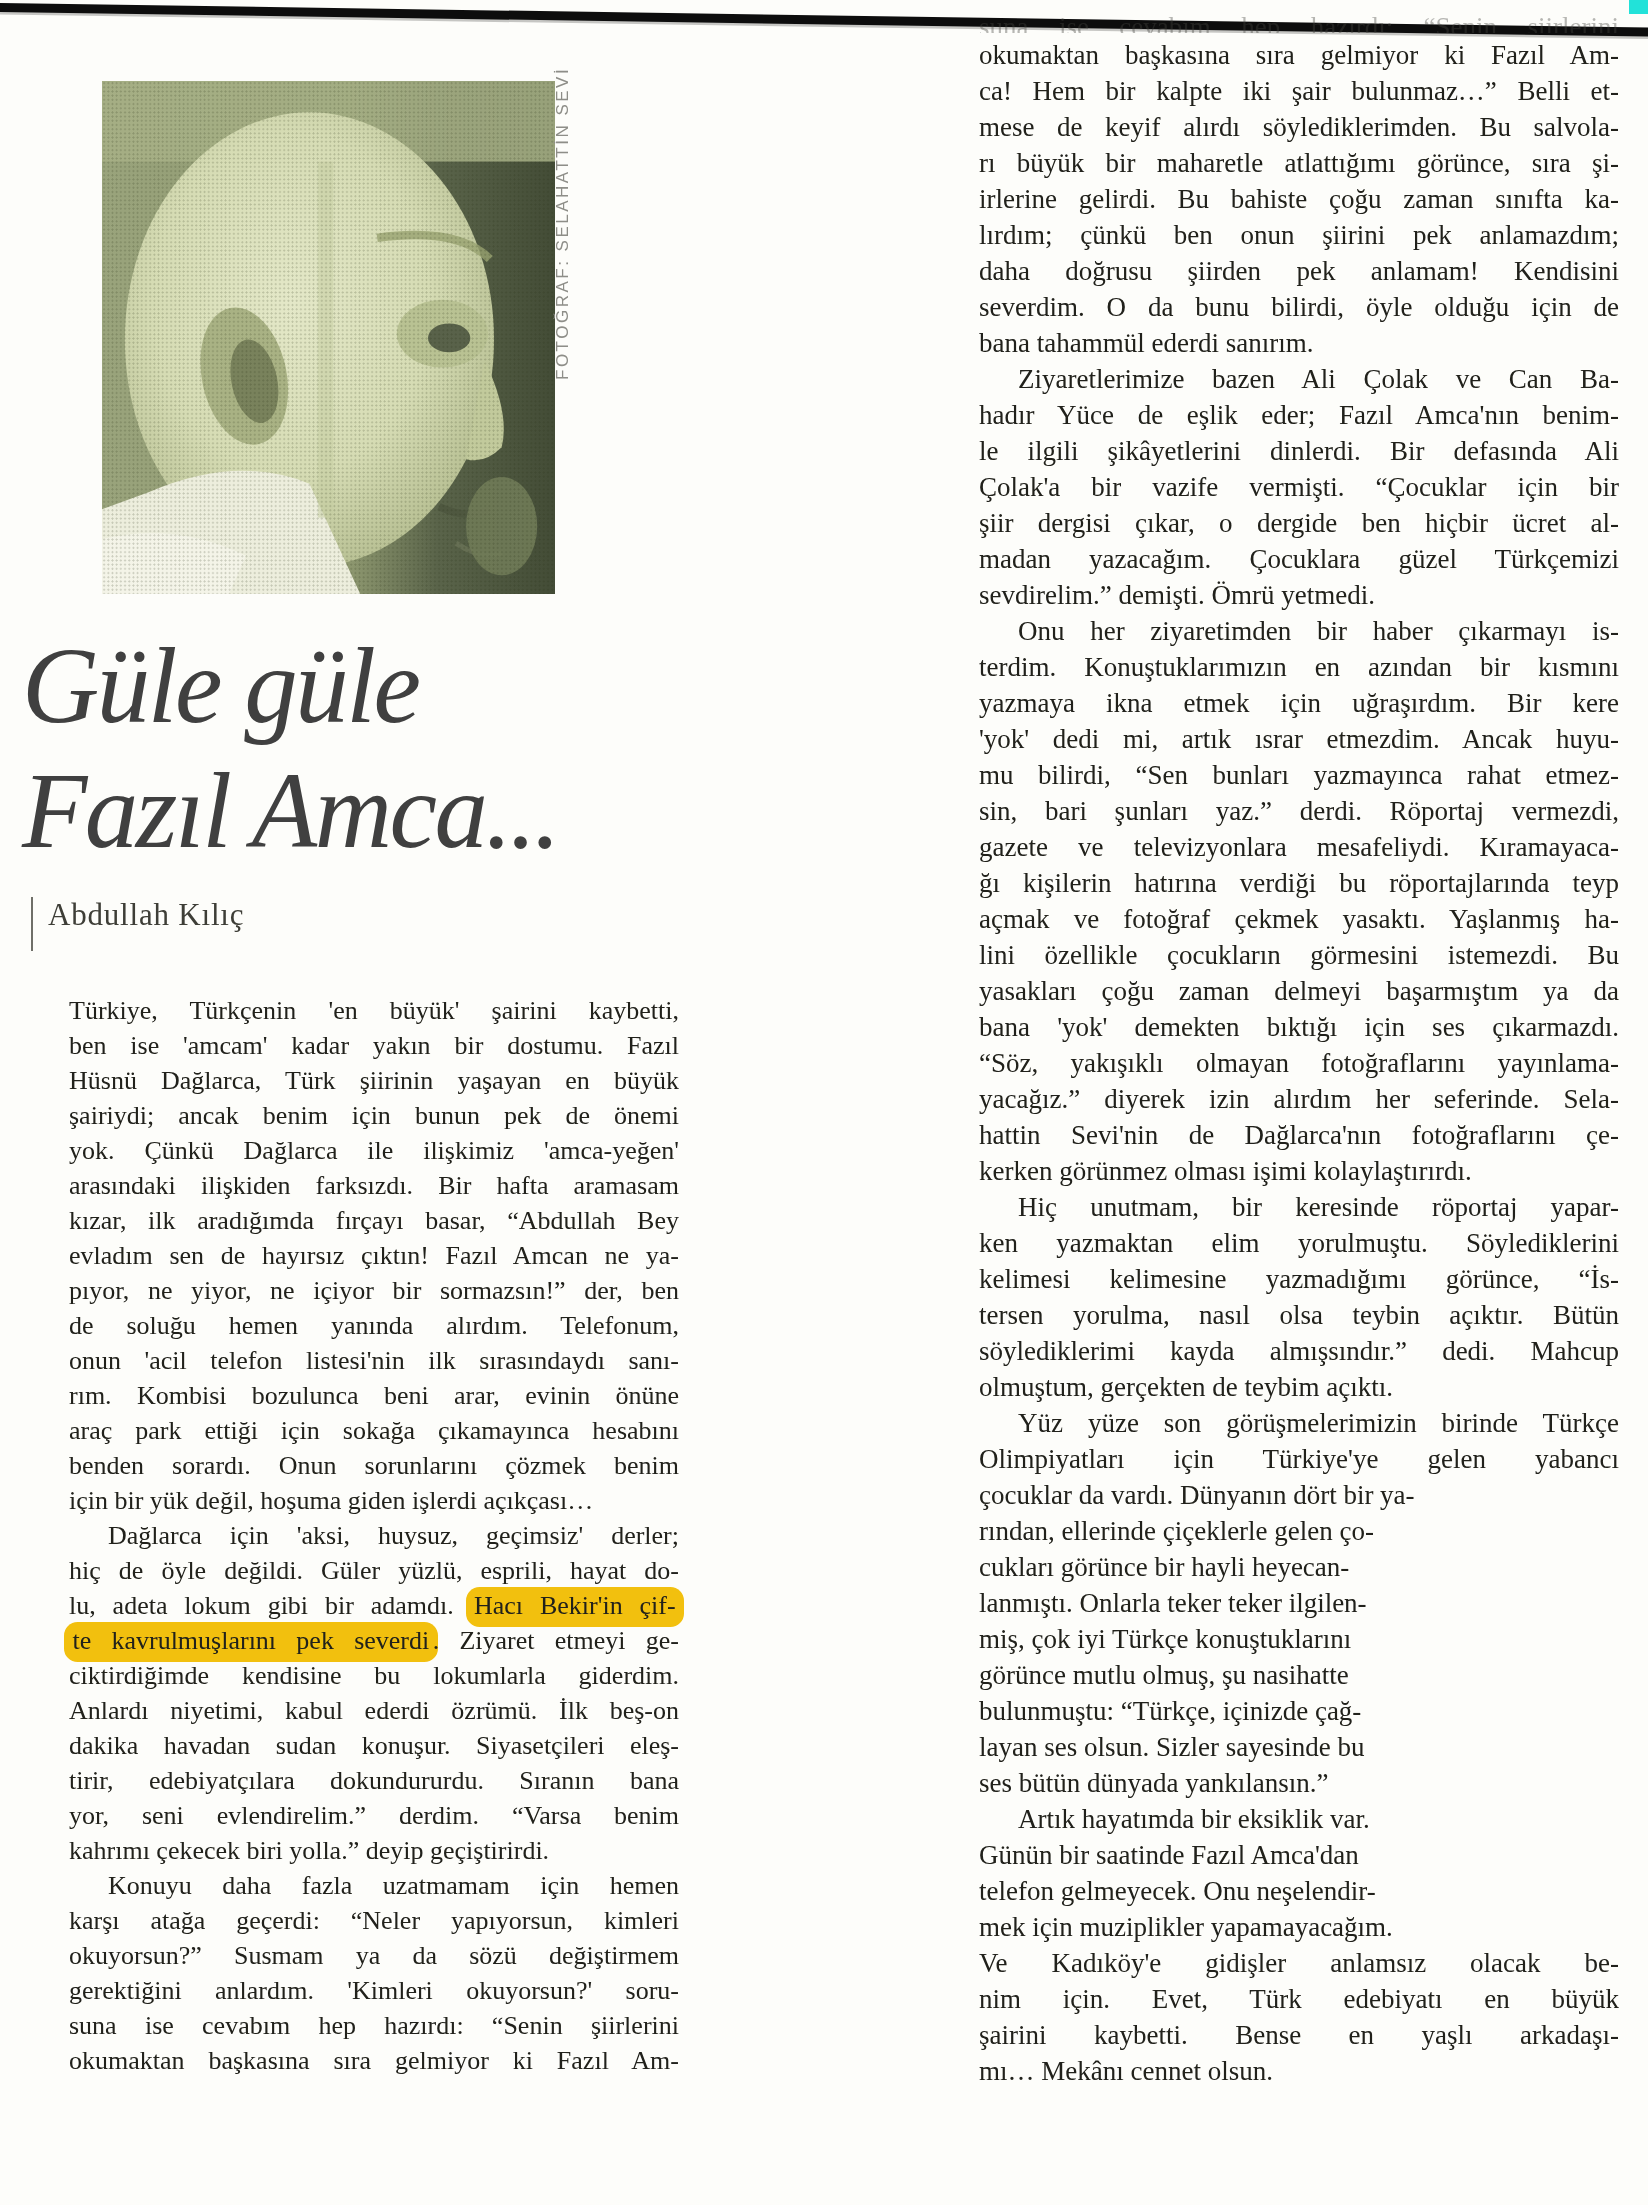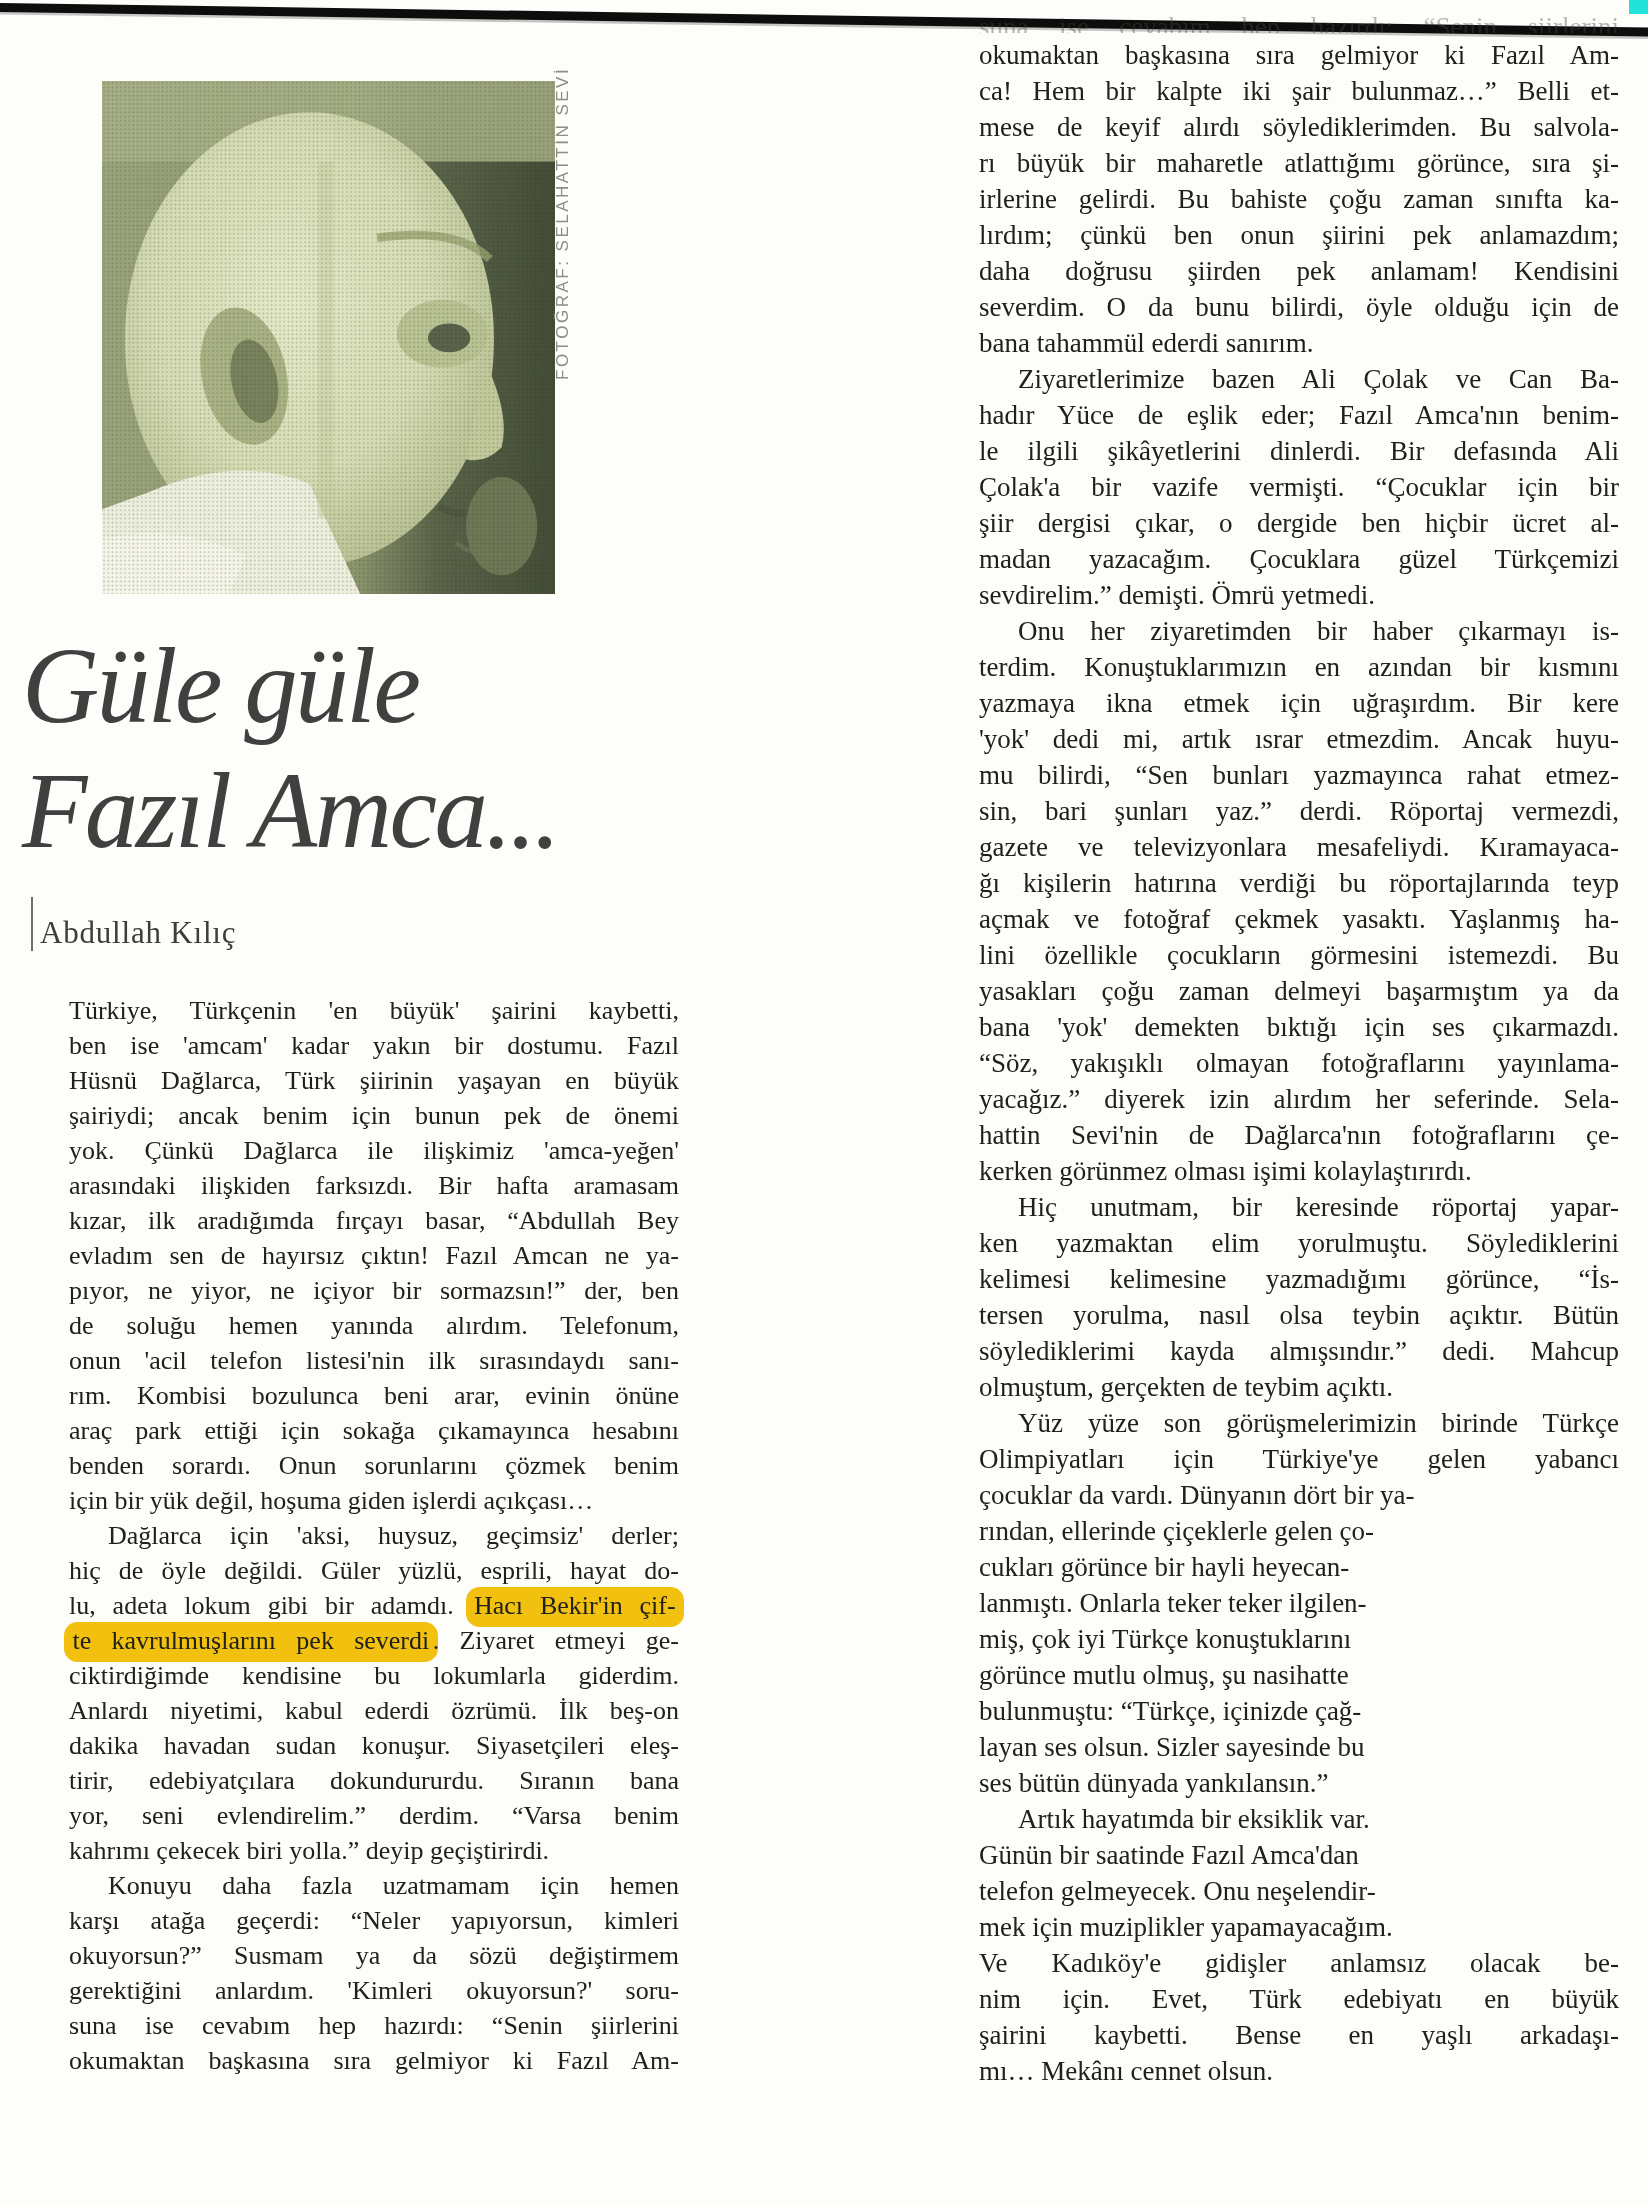--- a/index.html
+++ b/index.html
@@ -14,21 +14,21 @@
   .photo-wrap svg{display:block;width:100%;height:100%;}
   .halftone{position:absolute;inset:0;background-image:radial-gradient(rgba(35,45,18,0.20) 0.8px,transparent 1.2px);
             background-size:4.2px 4.2px;pointer-events:none;}
   .photo-caption{position:absolute;left:553px;top:88px;width:39px;height:292px;
                  writing-mode:vertical-rl;transform:rotate(180deg);
                  font-family:"Liberation Sans",sans-serif;font-size:17px;letter-spacing:2.5px;
                  color:#8e8e88;white-space:nowrap;}
   
   .headline{position:absolute;left:22px;top:624px;width:661px;font-style:italic;font-weight:400;
             font-size:107px;line-height:125px;letter-spacing:-2.5px;color:#404040;}
-  .byline-row{position:absolute;left:30.5px;top:897px;display:flex;align-items:flex-end;gap:7px;height:54px;}
+  .byline-row{position:absolute;left:30.5px;top:897px;display:flex;align-items:flex-start;gap:15px;height:54px;}
   .byline-rule{width:2.5px;height:54px;background:#6f6f68;}
   .byline-name{font-size:31px;color:#3e3e37;letter-spacing:0.8px;}
   
   .clipped-line{position:absolute;left:979px;top:10.2px;width:640px;height:23px;overflow:hidden;
                 font-size:27px;line-height:34px;color:#454540;opacity:0.38;
                 text-align:justify;text-align-last:justify;}
   .col{position:absolute;color:#21211b;filter:blur(0.2px);}
   .col-left{left:21px;top:993px;width:610px;font-size:26px;line-height:35px;margin-left:48px;}
   .col-right{left:979px;top:37px;width:640px;font-size:27px;line-height:36px;}
   .ln{text-align:justify;text-align-last:justify;}

